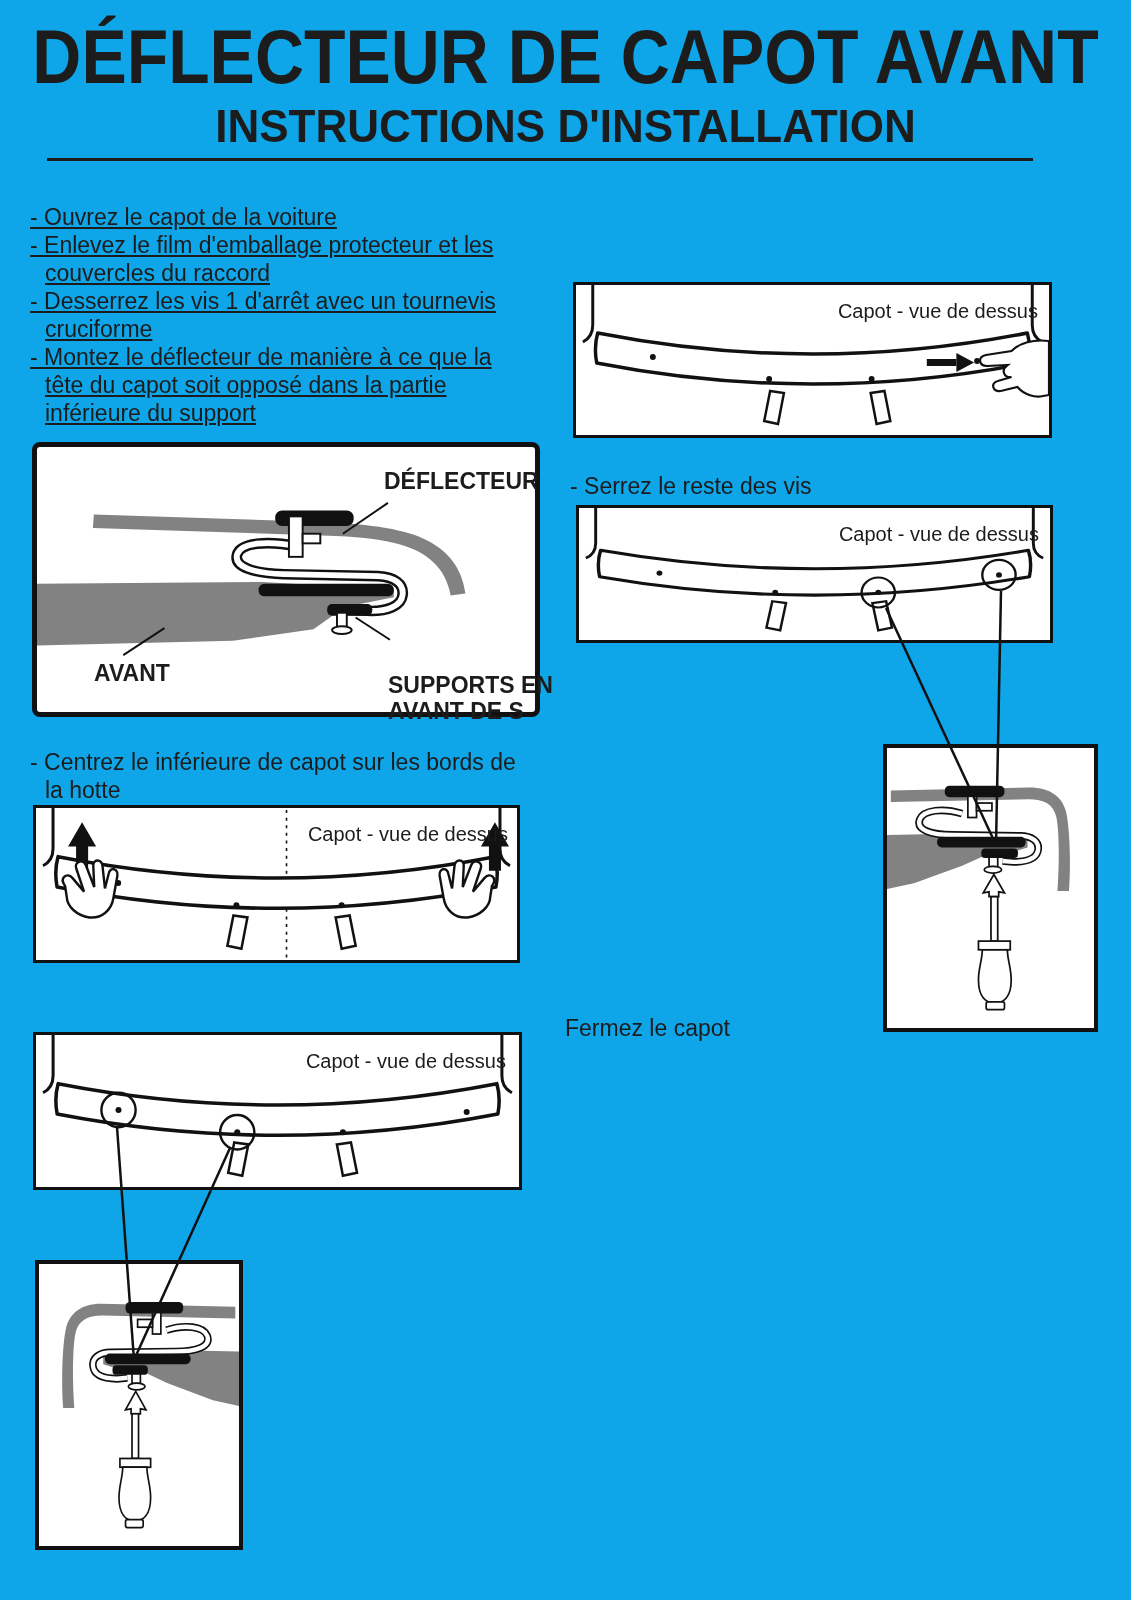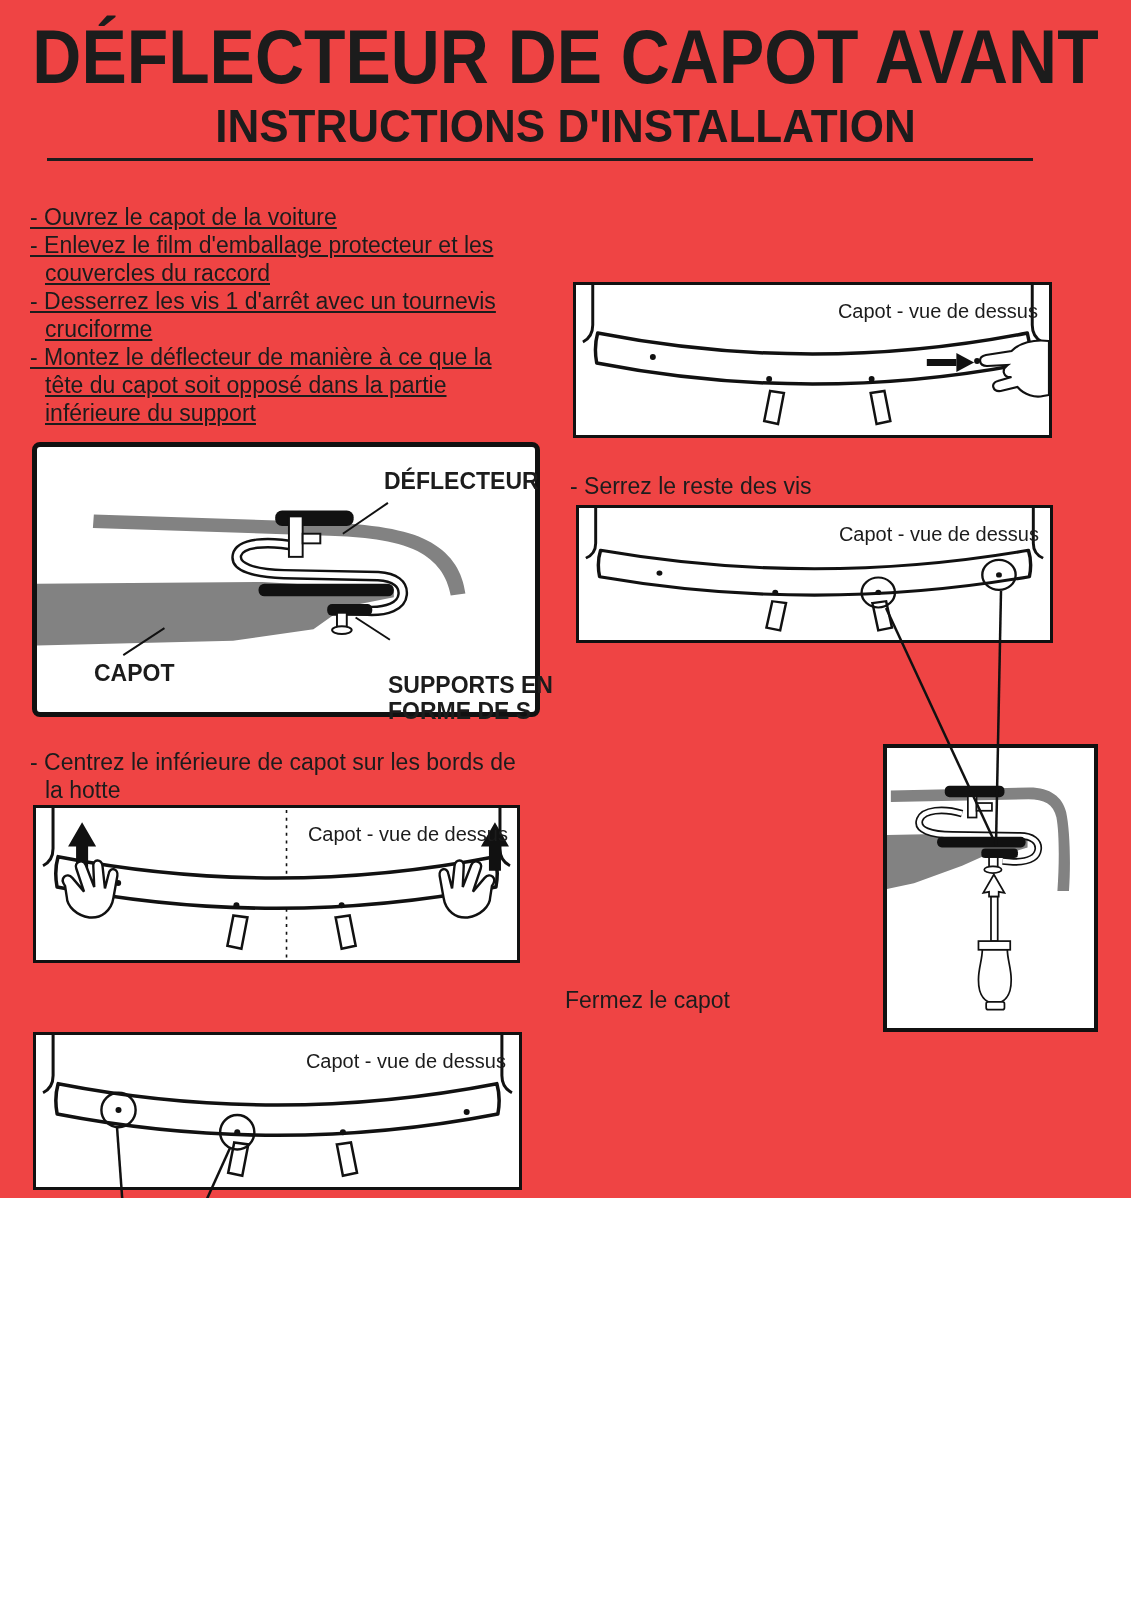--- a/index.html
+++ b/index.html
@@ -1,16 +1,16 @@
 <!DOCTYPE html>
 <html><head>
 <meta charset="utf-8">
 <style>
   html,body{margin:0;padding:0;background:#ffffff;}
-  #page{position:relative;width:1131px;height:1198px;background:#ef4444;overflow:hidden;
+  #page{position:relative;width:1131px;height:1600px;background:#0ea5e9;overflow:hidden;
         font-family:"Liberation Sans","DejaVu Sans",sans-serif;color:#1c1c1c;}
   .abs{position:absolute;}
   .title{top:14px;left:0;width:1131px;text-align:center;font-size:70px;font-weight:bold;
          letter-spacing:0px;transform:scaleX(0.97) scaleY(1.08);transform-origin:50% 0;white-space:nowrap;}
   .subtitle{top:100px;left:0;width:1131px;text-align:center;font-size:44px;font-weight:bold;
             transform:scaleY(1.05);transform-origin:50% 0;white-space:nowrap;}
   .rule{top:158px;left:47px;width:986px;height:3px;background:#1c1c1c;}
   .txt{font-size:23px;line-height:28px;}
   .li{padding-left:15px;text-indent:-15px;}
   .dbox{position:absolute;border:3px solid #111;background:#fff;box-sizing:border-box;}
@@ -91,24 +91,24 @@
       <ellipse cx="311" cy="190" rx="10" ry="4" fill="#fff" stroke="#111" stroke-width="2"></ellipse>
       <rect x="243" y="66" width="80" height="16" rx="7" fill="#111"></rect>
       <rect x="257" y="72" width="14" height="42" fill="#fff" stroke="#111" stroke-width="2"></rect>
       <rect x="271" y="90" width="18" height="10" fill="#fff" stroke="#111" stroke-width="2"></rect>
       <path d="M 358,58 L 312,90" stroke="#111" stroke-width="2"></path>
       <path d="M 88,216 L 130,188" stroke="#111" stroke-width="2"></path>
       <path d="M 360,200 L 325,177" stroke="#111" stroke-width="2"></path>
     </svg>
   </div>
   <div class="dlabel" style="left:384px;top:468px;width:140px;text-align:right;">DÉFLECTEUR</div>
-  <div class="dlabel" style="left:94px;top:660px;">CAPOT</div>
+  <div class="dlabel" style="left:94px;top:660px;">AVANT</div>
   <div class="dlabel" style="left:388px;top:672px;">
     <div>SUPPORTS EN</div>
-    <div>FORME DE S</div>
+    <div>AVANT DE S</div>
   </div>
 
   <div class="abs txt li" style="left:30px;top:748px;width:490px;">- Centrez le inférieure de capot sur les bords de la hotte</div>
 
   <div class="dbox" style="left:33px;top:805px;width:487px;height:158px;">
     <svg viewBox="0 0 480 150" preserveAspectRatio="none">
       <path d="M 17,0 L 17,40 Q 17,52 7,57" fill="none" stroke="#111" stroke-width="3"></path>
       <path d="M 463,0 L 463,40 Q 463,52 473,57" fill="none" stroke="#111" stroke-width="3"></path>
       <line x1="250" y1="2" x2="250" y2="148" stroke="#111" stroke-width="1.6" stroke-dasharray="3 4.5"></line>
       <path d="M 22,48 Q 240,90 458,48 Q 462,62 459,78 Q 240,120 21,78 Q 18,62 22,48 Z" fill="#fff" stroke="#111" stroke-width="3.5" stroke-linejoin="round"></path>
@@ -145,21 +145,21 @@
           <circle cx="200" cy="96" r="3"></circle>
           <circle cx="305" cy="96" r="3"></circle>
           <circle cx="428" cy="76" r="3"></circle>
       </g>
       <circle cx="82" cy="74" r="17" fill="none" stroke="#111" stroke-width="2.4"></circle>
       <circle cx="200" cy="96" r="17" fill="none" stroke="#111" stroke-width="2.4"></circle>
     </svg>
   </div>
   <div class="caption" style="right:625px;top:1038px;">Capot - vue de dessus</div>
 
-  <div class="abs txt" style="left:565px;top:986px;">Fermez le capot</div>
+  <div class="abs txt" style="left:565px;top:1014px;">Fermez le capot</div>
 
   <div class="dbox" style="left:883px;top:744px;width:215px;height:288px;border-width:4px;">
     <svg viewBox="0 0 215 290" preserveAspectRatio="none">
       <g>
         <path d="M 4,44 L 148,41 C 170,41 182,51 186,66 C 190,84 191,120 189,148 L 177,148 C 179,120 179,88 176,72 C 173,58 163,53 147,53 L 4,56 Z" fill="#828282"></path>
         <path d="M 0,90 L 52,89 L 146,92 L 146,103 L 133,107 L 100,112 L 78,122 L 28,140 L 0,146 Z" fill="#828282"></path>
         <path d="M 78,68 C 58,62 38,64 34,74 C 30,85 46,90 68,90 L 138,91 C 151,91 158,97 157,105 C 156,114 146,118 131,118 L 120,117" fill="none" stroke="#111" stroke-width="8"></path>
         <path d="M 78,68 C 58,62 38,64 34,74 C 30,85 46,90 68,90 L 138,91 C 151,91 158,97 157,105 C 156,114 146,118 131,118 L 120,117" fill="none" stroke="#fff" stroke-width="4.5"></path>
         <rect x="52" y="92" width="92" height="11" rx="5" fill="#111"></rect>
         <rect x="98" y="104" width="38" height="10" rx="4" fill="#111"></rect>

